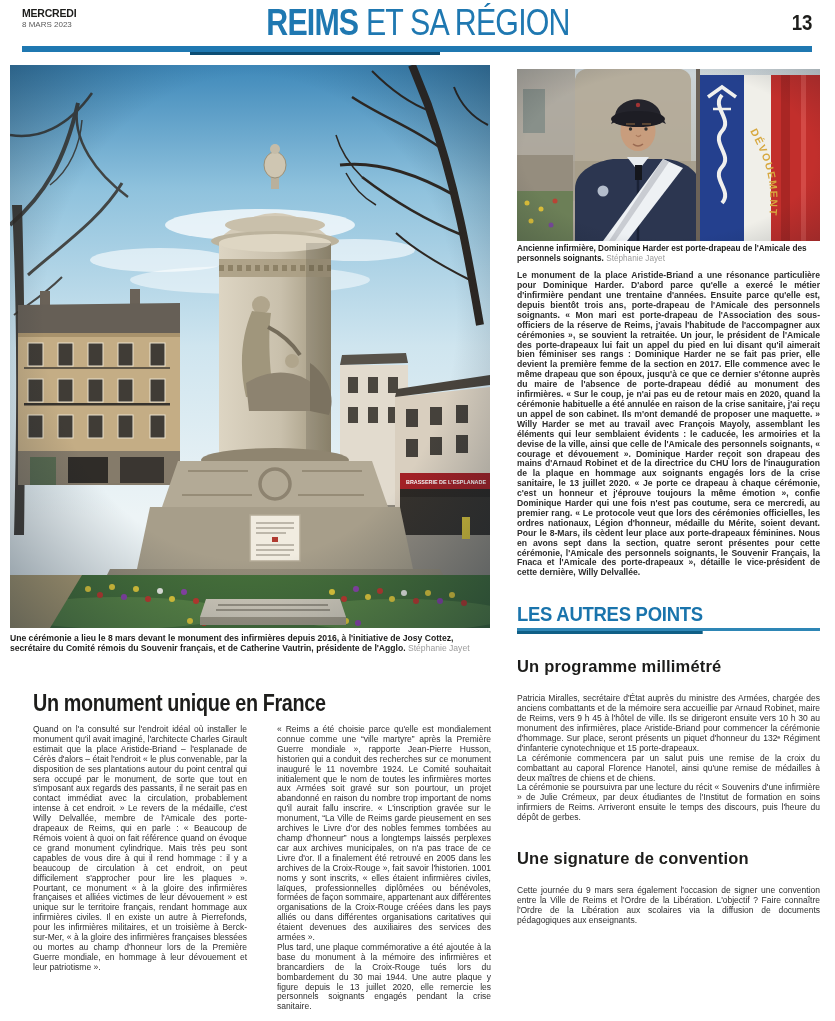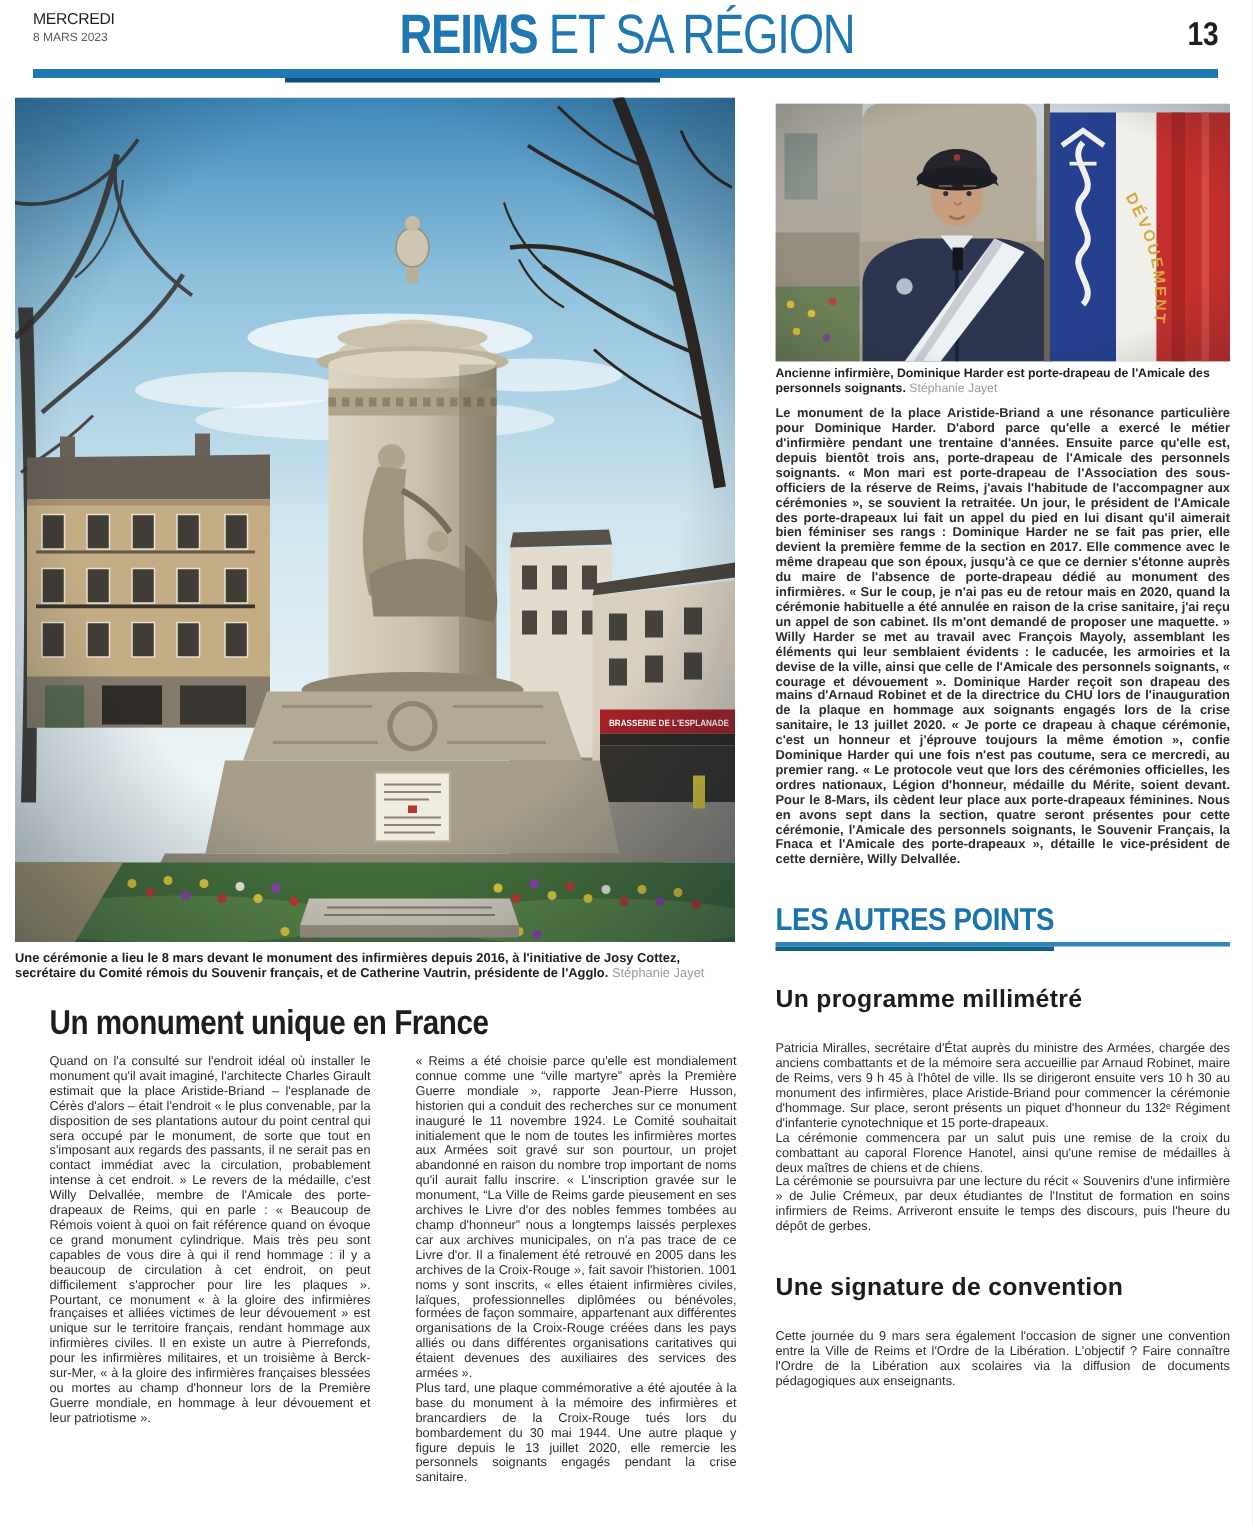--- a/index.html
+++ b/index.html
@@ -2,39 +2,39 @@
 <html lang="fr"><head>
 <meta charset="utf-8">
 <style>
   * { margin:0; padding:0; box-sizing:border-box; }
   body { background:#d8d8d8; font-family:"Liberation Sans", sans-serif; }
   .page { position:relative; width:835px; height:1021px; background:#ffffff; overflow:hidden;
           font-family:"Liberation Sans", sans-serif; color:#2b2b2b; }
 
   
   .hdr-date { position:absolute; left:22px; top:8px; line-height:1.05; }
-  .hdr-day { font-size:10.5px; font-weight:normal; color:#1d1d1b; letter-spacing:-0.2px;text-align:right; }
+  .hdr-day { font-size:10.5px; font-weight:bold; color:#1d1d1b; letter-spacing:-0.2px;text-align:right; }
   .hdr-dateline { font-size:8px; color:#5a5a5a; margin-top:2px; }
   .hdr-title { position:absolute; left:0; right:0; top:2px; text-align:center;
                font-size:37px; color:#1f78b1; letter-spacing:-1px; white-space:nowrap; }
   .hdr-title .inner { display:inline-block; transform:scaleX(0.82); transform-origin:center top; }
   .hdr-title .strong { font-weight:bold; }
   .hdr-pageno { position:absolute; right:23px; top:10px; font-size:22px; font-weight:bold; color:#1d1d1b;
                 transform:scaleX(0.85); transform-origin:right top; }
   .hdr-rule { position:absolute; left:22px; right:23px; top:46px; height:6px; background:#1f78b1; }
   .hdr-rule-dark { position:absolute; left:190px; width:250px; top:52px; height:3px; background:#0d4e74; }
 
   
   .main-photo { position:absolute; left:10px; top:65px; width:480px; height:563px; }
   .main-photo svg { display:block; width:100%; height:100%; }
   .main-caption { position:absolute; left:10px; top:633px; width:482px;
                   font-size:8.6px; line-height:10px; font-weight:bold; color:#1d1d1b; }
   .credit { font-weight:normal; color:#9b9b9b; }
 
-  .left-article { position:absolute; left:33px; top:668px; width:458px; }
+  .left-article { position:absolute; left:33px; top:690px; width:458px; }
   .left-article h2 { font-size:23px; font-weight:bold; color:#1d1d1b; letter-spacing:-0.4px; white-space:nowrap; }
   .left-article h2 .inner { display:inline-block; transform:scaleX(0.86); transform-origin:left top; }
   .art-cols { display:flex; gap:30px; margin-top:8px; }
   .art-col { width:222px; }
   .bodytext { font-size:8.5px; line-height:9.9px; text-align:justify; color:#2d2d2d; hyphens:auto; }
   .bodytext p + p { margin-top:0; }
 
   
   .right-col { position:absolute; left:517px; top:60px; width:303px; }
   .right-col h2 { font-size:18.5px; line-height:21px; font-weight:bold; color:#1d1d1b; letter-spacing:-0.3px; }

